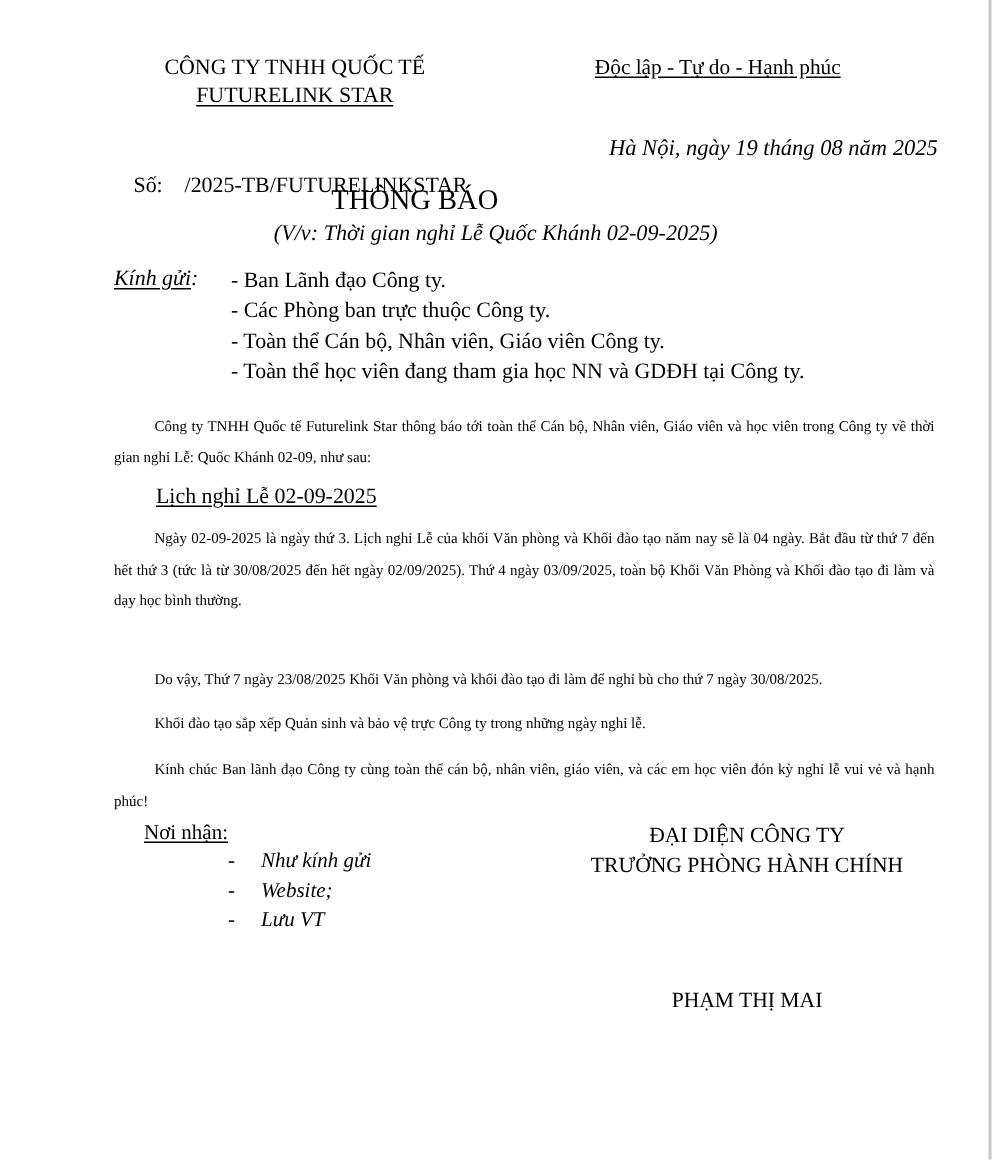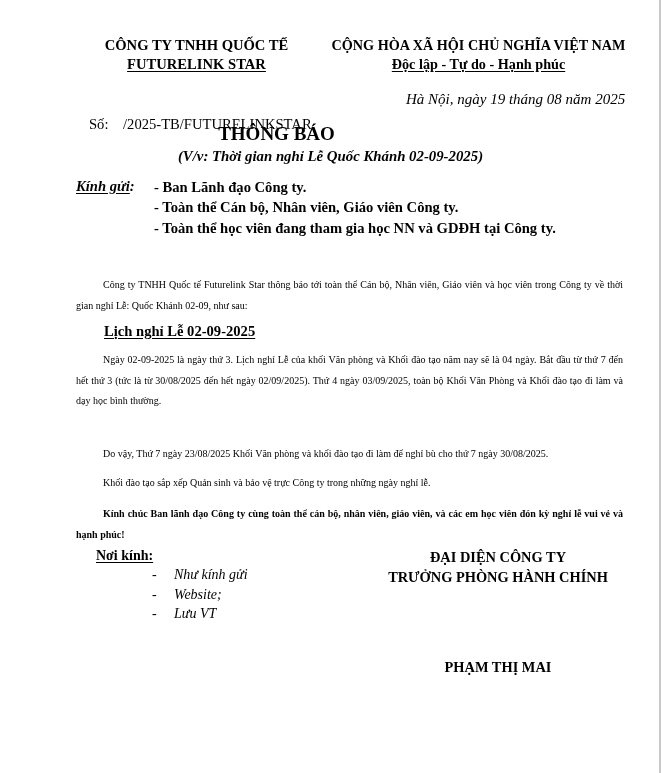--- a/index.html
+++ b/index.html
@@ -1,20 +1,20 @@
 <!DOCTYPE html>
 <html><head>
 <meta charset="utf-8">
 <style>
   html, body { margin: 0; padding: 0; background: #ffffff; }
   body { width: 661px; height: 773px; position: relative; overflow: hidden;
          font-family: "Liberation Serif", "DejaVu Serif", serif; color: #000; font-size: 14.6px; }
   .edge { position: absolute; right: 0; top: 0; width: 2px; height: 773px; background: #c8c8c8; }
   .abs { position: absolute; white-space: nowrap; line-height: 18px; }
-  .b { font-weight: bold; }
+  .b { font-weight: normal; }
   .i { font-style: italic; }
   .u { text-decoration: underline; text-underline-offset: 2px; }
   .center { text-align: center; }
   .hdr-left { left: 84px; width: 225px; top: 36px; font-size: 14.6px; }
   .hdr-right { left: 326px; width: 305px; top: 36px; font-size: 14.2px; }
   .hdr-line { display: block; line-height: 19px; }
   .so { left: 89px; top: 92px; margin-top: 23px; }
   .date { left: 406px; top: 90px; font-size: 15px; }
   .title { left: 0; width: 553px; top: 122px; font-size: 19px; line-height: 24px; }
   .subtitle { left: 0; width: 661px; top: 147px; font-size: 14.8px; }
@@ -36,53 +36,53 @@
 <body>
 
 <div class="edge"></div>
 
 <div class="abs hdr-left b center">
   <span class="hdr-line">CÔNG TY TNHH QUỐC TẾ</span>
   <span class="hdr-line"><span class="u">FUTURELINK STAR</span></span>
 </div>
 
 <div class="abs hdr-right b center">
-  <span class="hdr-line">CỘNG HÒA XÃ HỘI CHỦ NGHĨA VIỆT NAM</span>
   <span class="hdr-line"><span class="u">Độc lập - Tự do - Hạnh phúc</span></span>
 </div>
 
 <div class="abs so">
   <span>Số:</span>&nbsp;&nbsp;&nbsp;&nbsp;<span>/2025-TB/FUTURELINKSTAR</span>
 </div>
 
 <div class="abs date i">Hà Nội, ngày 19 tháng 08 năm 2025</div>
 
 <div class="abs title b center">THÔNG BÁO</div>
 <div class="abs subtitle b i center">(V/v: Thời gian nghỉ Lễ Quốc Khánh 02-09-2025)</div>
 
 <div class="abs kg-label b i">
   <span class="u">Kính gửi</span><span>:</span>
 </div>
 <div class="abs kg-list b">
   <span class="kg-item">- Ban Lãnh đạo Công ty.</span>
+  <span class="kg-item">- Các Phòng ban trực thuộc Công ty.</span>
   <span class="kg-item">- Toàn thể Cán bộ, Nhân viên, Giáo viên Công ty.</span>
   <span class="kg-item">- Toàn thể học viên đang tham gia học NN và GDĐH tại Công ty.</span>
 </div>
 
 <div class="para indent" style="top:275px;">Công ty TNHH Quốc tế Futurelink Star thông báo tới toàn thể Cán bộ, Nhân viên, Giáo viên và học viên trong Công ty về thời gian nghỉ Lễ: Quốc Khánh 02-09, như sau:</div>
 
 <div class="abs sect b u">Lịch nghỉ Lễ 02-09-2025</div>
 
 <div class="para indent" style="top:350px;">Ngày 02-09-2025 là ngày thứ 3. Lịch nghỉ Lễ của khối Văn phòng và Khối đào tạo năm nay sẽ là 04 ngày. Bắt đầu từ thứ 7 đến hết thứ 3 (tức là từ 30/08/2025 đến hết ngày 02/09/2025). Thứ 4 ngày 03/09/2025, toàn bộ Khối Văn Phòng và Khối đào tạo đi làm và dạy học bình thường.</div>
 <div class="para indent" style="top:432px;margin-top:12px;">Do vậy, Thứ 7 ngày 23/08/2025 Khối Văn phòng và khối đào tạo đi làm để nghỉ bù cho thứ 7 ngày 30/08/2025.</div>
 <div class="para indent" style="top:473px;">Khối đào tạo sắp xếp Quản sinh và bảo vệ trực Công ty trong những ngày nghỉ lễ.</div>
 
 <div class="para indent b" style="top:503px; line-height:21px;">Kính chúc Ban lãnh đạo Công ty cùng toàn thể cán bộ, nhân viên, giáo viên, và các em học viên đón kỳ nghỉ lễ vui vẻ và hạnh phúc!</div>
 
-<div class="abs nn-label b u">Nơi kính:</div>
+<div class="abs nn-label b u">Nơi nhận:</div>
 <div class="abs nn-list">
   <span class="nn-item"><span class="nn-dash">-</span><span class="i">Như kính gửi</span></span>
   <span class="nn-item"><span class="nn-dash">-</span><span class="i">Website;</span></span>
   <span class="nn-item"><span class="nn-dash">-</span><span class="i">Lưu VT</span></span>
 </div>
 
 <div class="abs sig b center">
   <span class="sig-line">ĐẠI DIỆN CÔNG TY</span>
   <span class="sig-line">TRƯỞNG PHÒNG HÀNH CHÍNH</span>
 </div>

